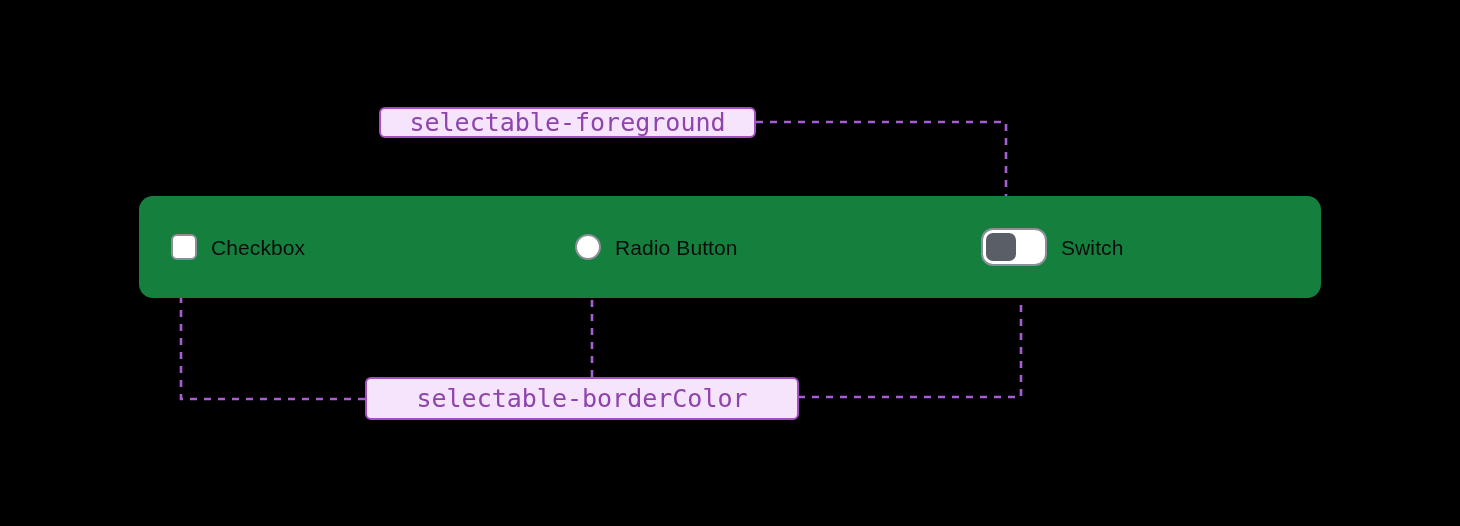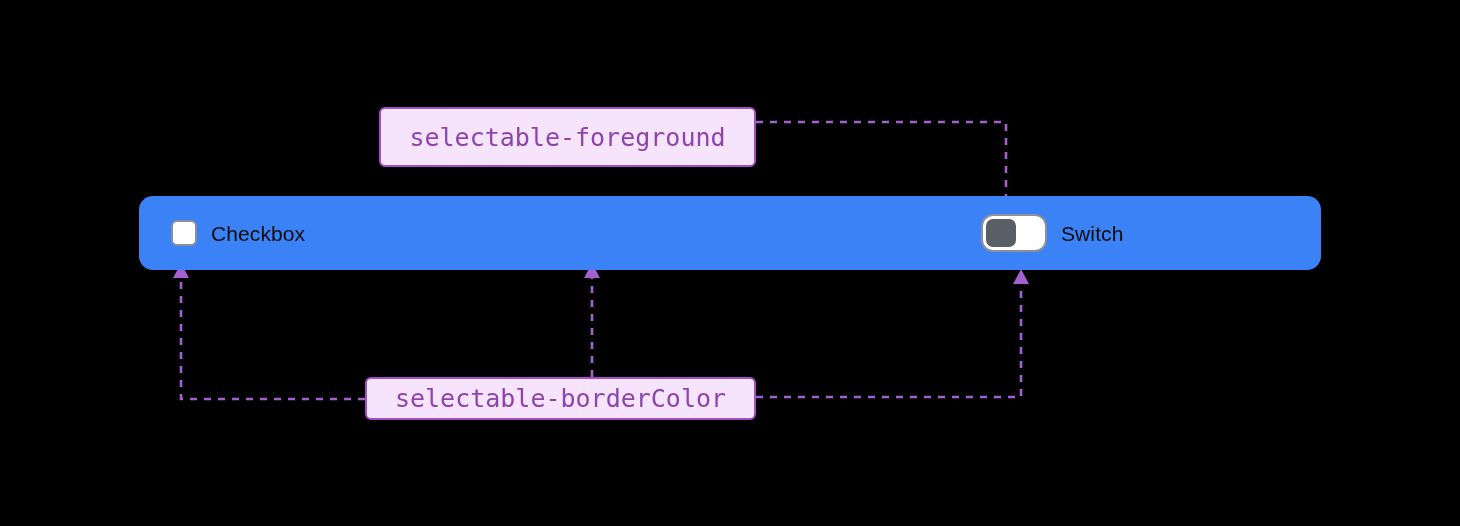--- a/index.html
+++ b/index.html
@@ -33,22 +33,22 @@
     z-index: 1;
     pointer-events: none;
   }
 
   
   .card {
     position: absolute;
     left: 139px;
     top: 196px;
     width: 1182px;
-    height: 74px;
-    background: #3b82f6;
+    height: 102px;
+    background: #15803d;
     border-radius: 14px;
     z-index: 2;
   }
 
   .row {
     position: absolute;
     inset: 0;
     display: flex;
     align-items: center;
   }
@@ -126,26 +126,26 @@
     letter-spacing: 0px;
     display: flex;
     align-items: center;
     justify-content: center;
     white-space: nowrap;
   }
   .token-foreground {
     left: 379px;
     top: 107px;
     width: 377px;
-    height: 60px;
+    height: 31px;
   }
   .token-bordercolor {
     left: 365px;
     top: 377px;
-    width: 391px;
+    width: 434px;
     height: 43px;
   }
 </style>
 </head>
 <body>
 
 <div id="stage">
 
   <svg id="connectors" viewBox="0 0 1460 526" width="1460" height="526">
 
@@ -163,20 +163,24 @@
   </svg>
 
   <div class="card">
     <div class="row">
 
       <div class="control-group group-checkbox">
         <span class="checkbox-box"></span>
         <span class="ctl-label">Checkbox</span>
       </div>
 
+      <div class="control-group group-radio">
+        <span class="radio-circle"></span>
+        <span class="ctl-label">Radio Button</span>
+      </div>
 
       <div class="control-group group-switch">
         <span class="switch-track">
           <span class="switch-thumb"></span>
         </span>
         <span class="ctl-label">Switch</span>
       </div>
 
     </div>
   </div>

